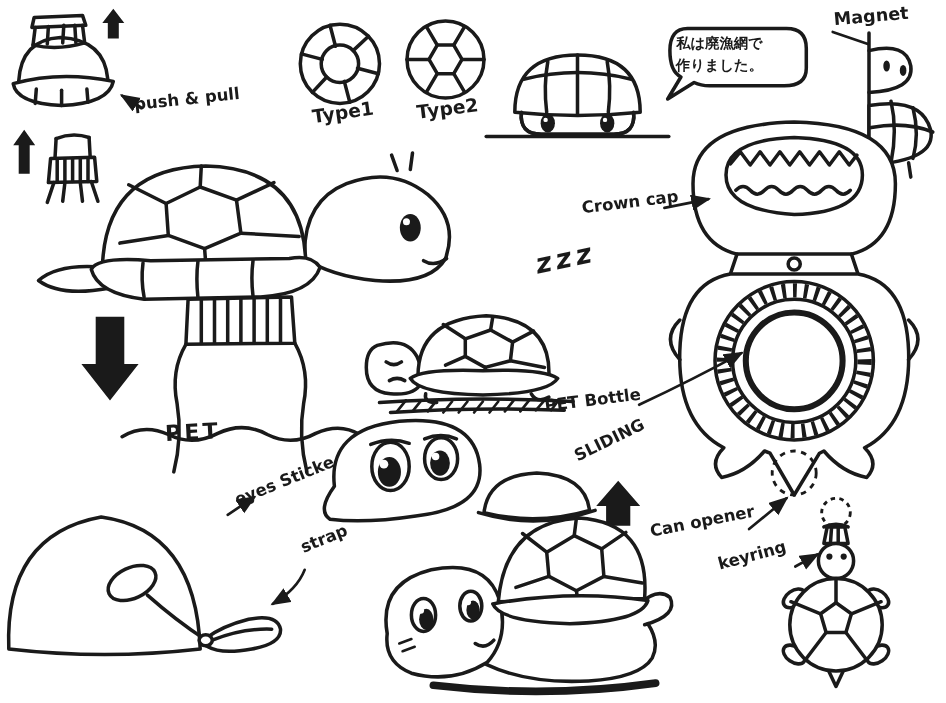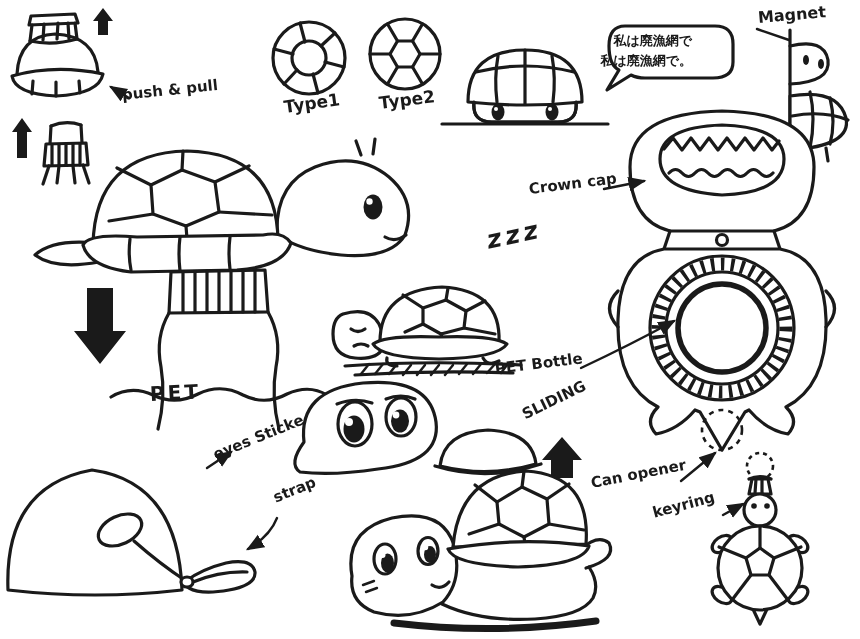--- a/index.html
+++ b/index.html
@@ -20,21 +20,21 @@
   .lbl-magnet{left:758px;top:8px;font-size:16px;transform:rotate(-5deg);}
   .lbl-crown-cap{left:529px;top:180px;font-size:15px;transform:rotate(-7deg);}
   .lbl-pet{left:150px;top:382px;font-size:20px;letter-spacing:3px;transform:rotate(-3deg);}
   .lbl-zzz{left:487px;top:226px;font-size:25px;font-style:italic;letter-spacing:4px;transform:rotate(-12deg);}
   .lbl-pet-bottle{left:495px;top:360px;font-size:15px;transform:rotate(-7deg);}
   .lbl-sliding{left:523px;top:406px;font-size:15px;transform:rotate(-26deg);}
   .lbl-can-opener{left:591px;top:474px;font-size:15px;transform:rotate(-11deg);}
   .lbl-keyring{left:653px;top:504px;font-size:15px;transform:rotate(-15deg);}
   .lbl-eyes-sticker{left:214px;top:446px;font-size:15px;transform:rotate(-22deg);}
   .lbl-strap{left:274px;top:489px;font-size:15px;transform:rotate(-22deg);}
-  .bubble-text{position:absolute;left:576px;top:31px;width:116px;text-align:right;
+  .bubble-text{position:absolute;left:596px;top:31px;width:116px;text-align:center;
     font-size:13px;font-weight:bold;line-height:1.55;}
 </style>
 </head>
 <body>
 
 <div id="canvas">
 
   <svg class="sk" style="left:5px;top:4px" width="120" height="192" viewBox="0 0 120 192">
     <g>
       <polygon class="blk" points="98,4 108,17 103,17 103,31 93,31 93,17 88,17"></polygon>
@@ -108,21 +108,21 @@
     <circle class="wht" cx="56" cy="71" r="2"></circle>
     <ellipse class="blk" cx="112" cy="74" rx="6.5" ry="8.5"></ellipse>
     <circle class="wht" cx="110" cy="71" r="2"></circle>
   </svg>
 
   <svg class="sk" style="left:595px;top:20px" width="145" height="82" viewBox="0 0 145 82">
     <path class="inkw" d="M30,6 L120,6 Q138,6 138,24 L138,42 Q138,58 118,58 L50,58 Q42,58 36,55 L12,70 L24,50 Q14,45 14,26 Q14,6 30,6 Z"></path>
   </svg>
   <div class="bubble-text">
     <div>私は廃漁網で</div>
-    <div>私は廃漁網で。</div>
+    <div>作りました。</div>
   </div>
 
   <svg class="sk" style="left:738px;top:2px" width="122" height="170" viewBox="0 0 122 170">
     <path class="ink" d="M52,28 L52,166"></path>
     <path class="ink" d="M52,44 Q86,36 90,58 Q93,80 52,82"></path>
     <ellipse class="blk" cx="68" cy="58" rx="3" ry="5"></ellipse>
     <ellipse class="blk" cx="83" cy="62" rx="3" ry="5"></ellipse>
     <path class="inkw" d="M52,94 Q100,86 108,116 Q114,144 52,148 Z"></path>
     <path class="ink" d="M72,90 Q78,116 72,146"></path>
       <path class="ink" d="M92,96 Q98,120 92,142"></path>

